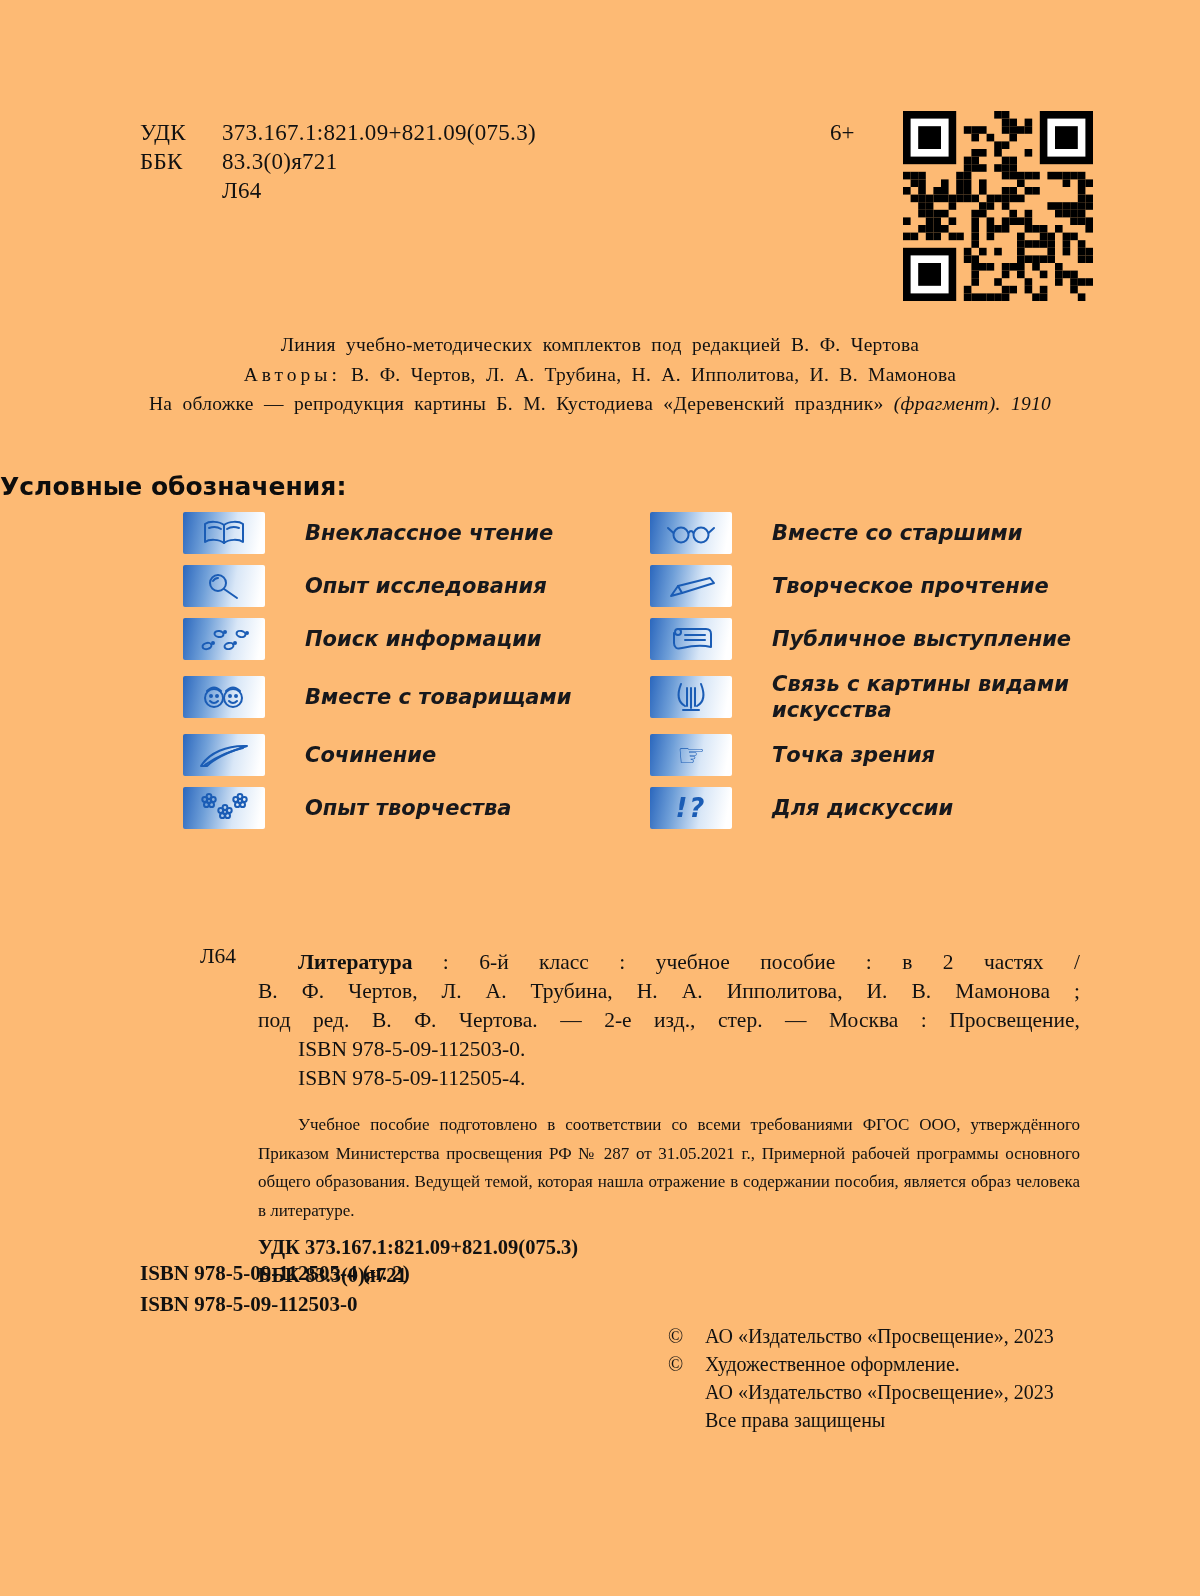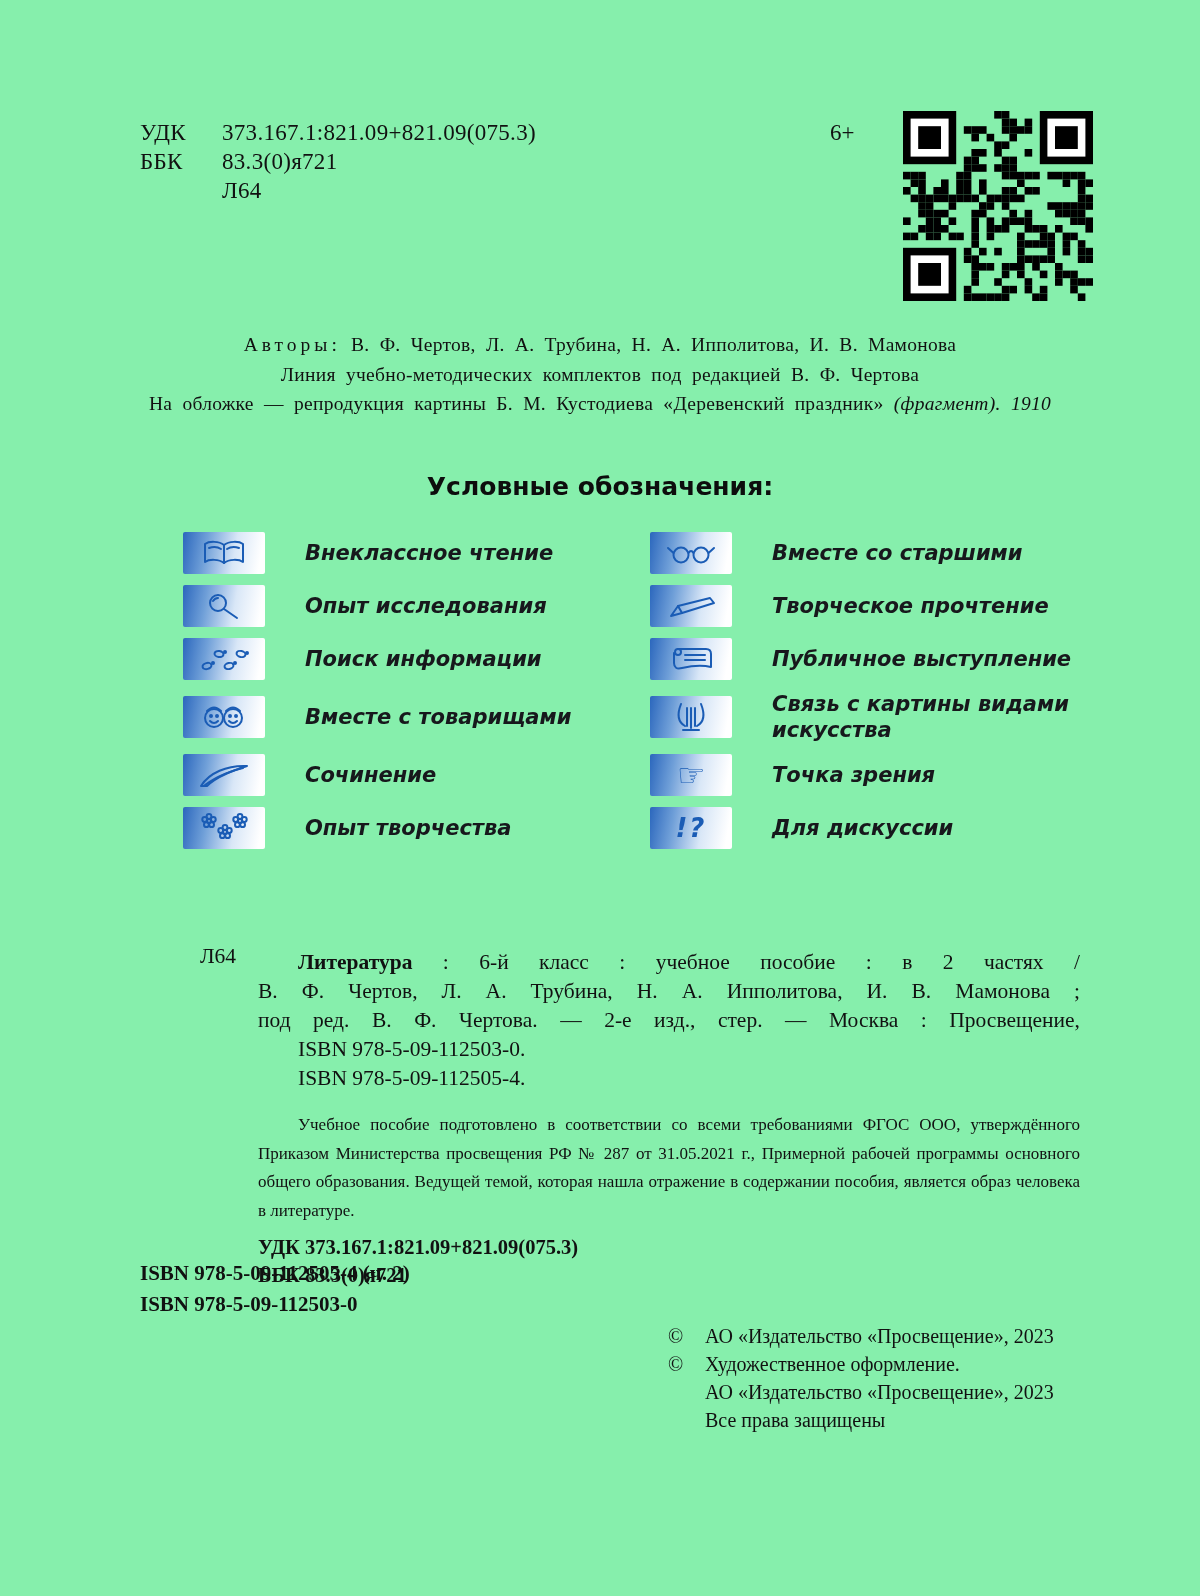--- a/index.html
+++ b/index.html
@@ -1,33 +1,33 @@
 <!DOCTYPE html>
 <html><head>
 <meta charset="utf-8">
 <style>
   * { margin: 0; padding: 0; box-sizing: border-box; }
   html, body { background: #ffffff; }
   body { font-family: "Liberation Serif", serif; color: #111; }
-  .page { position: relative; width: 1200px; height: 1596px; background: #86efac; overflow: hidden; }
+  .page { position: relative; width: 1200px; height: 1596px; background: #fdba74; overflow: hidden; }
 
   
   .meta-grid { position: absolute; left: 140px; top: 118px; display: grid; grid-template-columns: 82px auto; font-size: 23px; line-height: 29px; letter-spacing: .3px; }
   .age { position: absolute; left: 830px; top: 120px; font-size: 23px; }
   .qr-wrap { position: absolute; left: 903px; top: 111px; width: 190px; height: 190px; }
 
   
   .series { position: absolute; top: 330px; left: 0; width: 100%; text-align: center; font-size: 19.5px; line-height: 29.5px; word-spacing: 5px; letter-spacing: .3px; }
   .series .sp-label { letter-spacing: 4px; }
   .series i { font-style: italic; }
 
   
-  .legend-title { position: absolute; top: 472px; left: 0; width: 100%; text-align: center;
+  .legend-title { position: absolute; top: 472px; left: 0; width: 100%; 
     font-family: "DejaVu Sans", sans-serif; font-weight: bold; font-size: 25px; color: #0d0d0d; }
-  .legend { position: absolute; top: 532px; left: 183px; display: grid;
+  .legend { position: absolute; top: 512px; left: 183px; display: grid;
     grid-template-columns: 82px 305px 82px 318px; column-gap: 40px; row-gap: 11px; align-items: center; }
   .icon-cell { width: 82px; height: 42px; border-radius: 2px;
     background: linear-gradient(100deg, #2b67bd 0%, #6f9fd8 28%, #d9e7f7 62%, #ffffff 92%);
     display: flex; align-items: center; justify-content: center; }
   .icon-cell svg { stroke: #1a5cb5; fill: none; stroke-width: 2; stroke-linecap: round; stroke-linejoin: round; }
   .glyph { font-family: "DejaVu Sans", sans-serif; color: #1a5cb5; font-weight: bold; }
   .glyph.hand { font-size: 32px; }
   .glyph.qex { font-size: 26px; font-style: italic; letter-spacing: 2px; }
   .legend-label { font-family: "DejaVu Sans", sans-serif; font-style: italic; font-weight: bold;
     font-size: 21px; color: #17181c; line-height: 26px; }
@@ -277,22 +277,22 @@
         <rect x="136.79999999999998" y="0" width="53.199999999999996" height="53.199999999999996" fill="#000"></rect>
         <rect x="144.4" y="7.6" width="38" height="38" fill="#fff"></rect>
         <rect x="152" y="15.2" width="22.799999999999997" height="22.799999999999997" fill="#000"></rect>
         <rect x="0" y="136.79999999999998" width="53.199999999999996" height="53.199999999999996" fill="#000"></rect>
         <rect x="7.6" y="144.4" width="38" height="38" fill="#fff"></rect>
         <rect x="15.2" y="152" width="22.799999999999997" height="22.799999999999997" fill="#000"></rect>
       </svg>
   </div>
 
   <div class="series">
+    <div>Линия учебно-методических комплектов под редакцией В. Ф. Чертова</div>
     <div><span class="sp-label">Авторы:</span> <span>В. Ф. Чертов, Л. А. Трубина, Н. А. Ипполитова, И. В. Мамонова</span></div>
-    <div>Линия учебно-методических комплектов под редакцией В. Ф. Чертова</div>
     <div><span>На обложке — репродукция картины Б. М. Кустодиева «Деревенский праздник»</span> <i>(фрагмент). 1910</i></div>
   </div>
 
   <div class="legend-title">Условные обозначения:</div>
 
   <div class="legend">
 
     <div class="icon-cell">
       <svg width="50" height="30" viewBox="0 0 48 30">
         <path d="M24 7 C19 3 9 3 5 6 L5 24 C9 21 19 21 24 25 C29 21 39 21 43 24 L43 6 C39 3 29 3 24 7 Z"></path>

